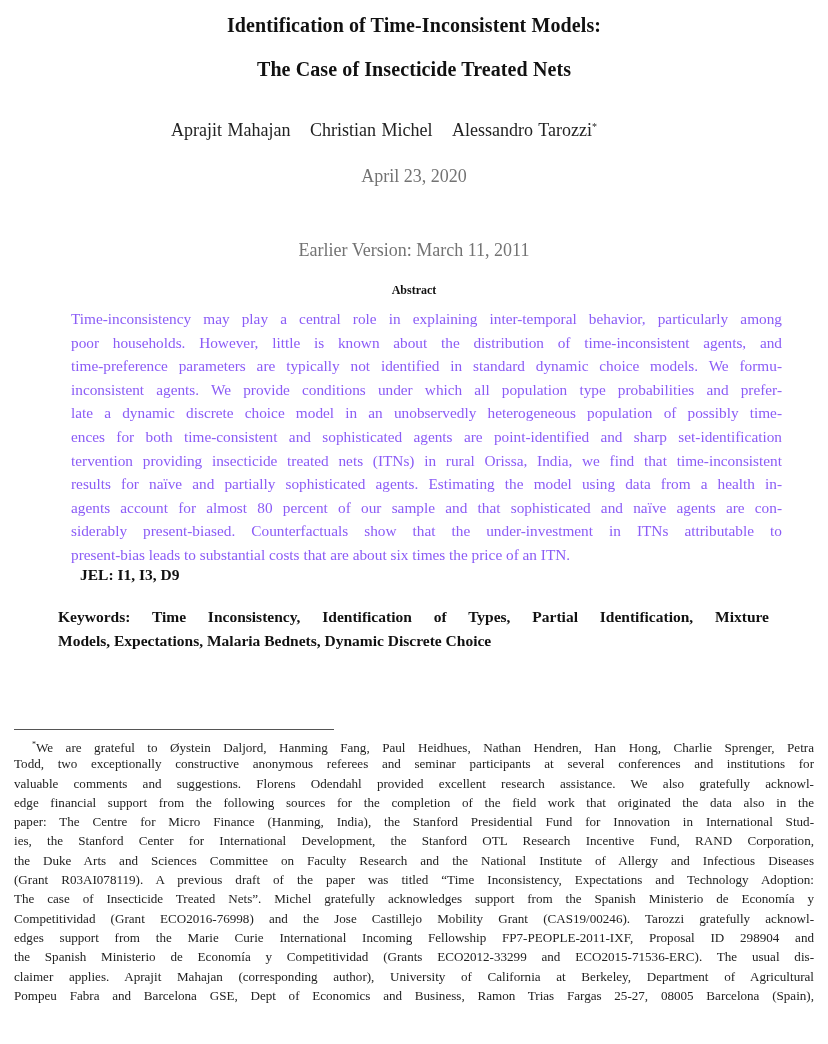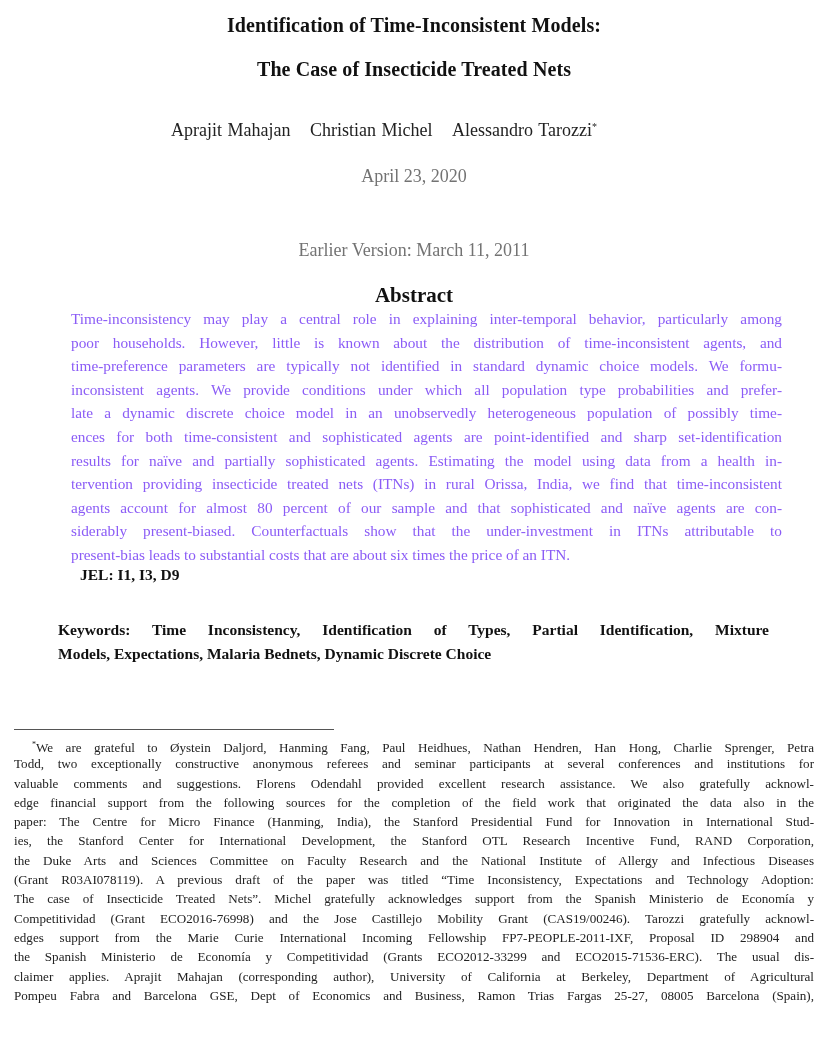--- a/index.html
+++ b/index.html
@@ -56,21 +56,21 @@
     #earlier-version-line { top: 192px; margin-top: 48px; }
 
     .abstract-heading {
       position: absolute;
       top: 283px;
       left: 0;
       width: 828px;
       text-align: center;
       font-family: "Liberation Serif", serif;
       font-weight: bold;
-      font-size: 21px;
+      font-size: 12px;
       color: #111;
     }
     .abstract-body {
       position: absolute;
       top: 307px;
       left: 71px;
       width: 711px;
       font-family: "Liberation Serif", serif;
       font-size: 15.3px;
       color: #8b5cf6;
@@ -89,21 +89,21 @@
       position: absolute;
       top: 566px;
       left: 80px;
       font-family: "Liberation Serif", serif;
       font-weight: bold;
       font-size: 15.5px;
       color: #111;
     }
     .keywords {
       position: absolute;
-      top: 618px;
+      top: 605px;
       left: 58px;
       width: 711px;
       font-family: "Liberation Serif", serif;
       font-weight: bold;
       font-size: 15.5px;
       color: #111;
     }
     .keywords .kw-line {
       height: 24px;
       line-height: 24px;
@@ -165,22 +165,22 @@
 
   <div class="abstract-heading">Abstract</div>
 
   <div class="abstract-body">
     <div class="abstract-line">Time-inconsistency may play a central role in explaining inter-temporal behavior, particularly among</div>
     <div class="abstract-line">poor households. However, little is known about the distribution of time-inconsistent agents, and</div>
     <div class="abstract-line">time-preference parameters are typically not identified in standard dynamic choice models. We formu-</div>
     <div class="abstract-line">inconsistent agents. We provide conditions under which all population type probabilities and prefer-</div>
     <div class="abstract-line">late a dynamic discrete choice model in an unobservedly heterogeneous population of possibly time-</div>
     <div class="abstract-line">ences for both time-consistent and sophisticated agents are point-identified and sharp set-identification</div>
+    <div class="abstract-line">tervention providing insecticide treated nets (ITNs) in rural Orissa, India, we find that time-inconsistent</div>
     <div class="abstract-line">results for naïve and partially sophisticated agents. Estimating the model using data from a health in-</div>
-    <div class="abstract-line">tervention providing insecticide treated nets (ITNs) in rural Orissa, India, we find that time-inconsistent</div>
     <div class="abstract-line">agents account for almost 80 percent of our sample and that sophisticated and naïve agents are con-</div>
     <div class="abstract-line">siderably present-biased. Counterfactuals show that the under-investment in ITNs attributable to</div>
     <div class="abstract-line last">present-bias leads to substantial costs that are about six times the price of an ITN.</div>
   </div>
 
   <div class="jel">JEL: I1, I3, D9</div>
 
   <div class="keywords">
     <div class="kw-line">Keywords: Time Inconsistency, Identification of Types, Partial Identification, Mixture</div>
     <div class="kw-line last">Models, Expectations, Malaria Bednets, Dynamic Discrete Choice</div>

